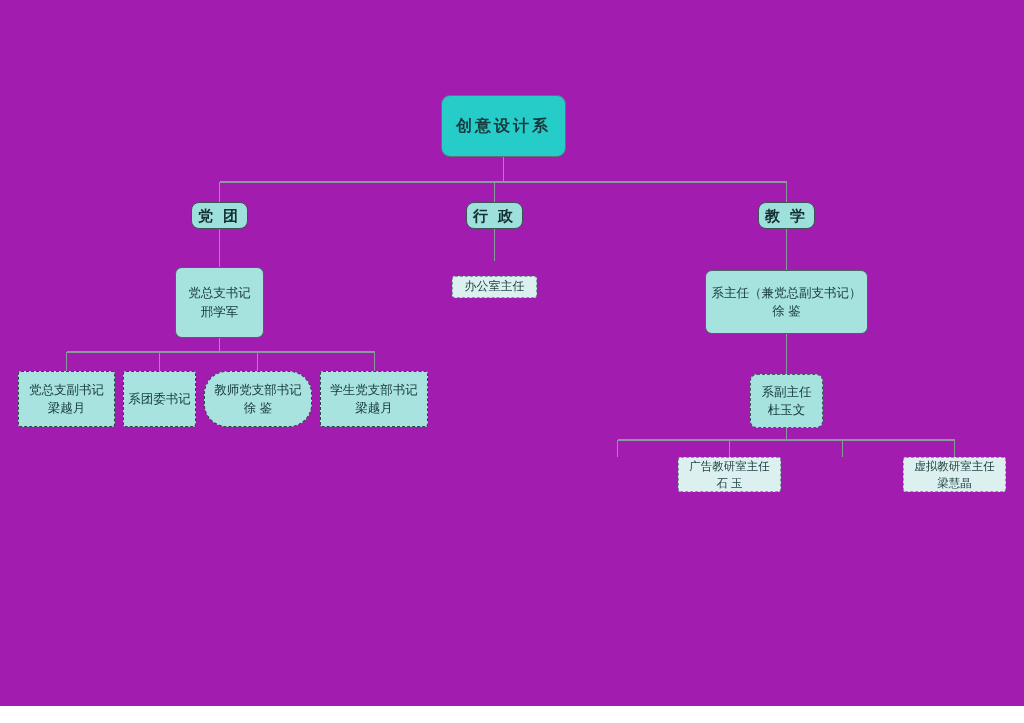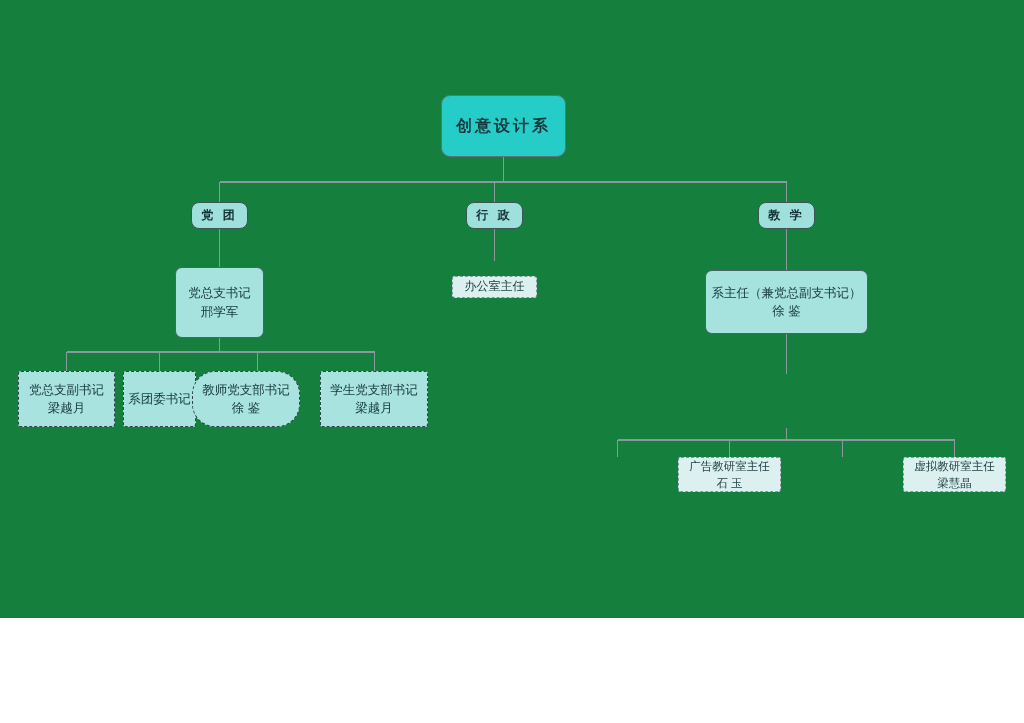--- a/index.html
+++ b/index.html
@@ -10,22 +10,22 @@
   body {
     width: 1024px;
     height: 723px;
     font-family: "Liberation Sans", "DejaVu Sans", sans-serif;
     color: #1f3133;
     overflow: hidden;
   }
   #canvas {
     position: relative;
     width: 1024px;
-    height: 618px;
-    background: #15803d;
+    height: 706px;
+    background: #a21caf;
   }
   #edges {
     position: absolute;
     left: 0;
     top: 0;
     width: 1024px;
     height: 723px;
   }
   .node {
     position: absolute;
@@ -52,21 +52,21 @@
     font-weight: bold;
     letter-spacing: 3px;
     color: #17383c;
   }
 
   
   .n-cat {
     background: #9EE0DC;
     border: 1.6px solid #3d5356;
     border-radius: 8px;
-    font-size: 12px;
+    font-size: 15px;
     font-weight: bold;
     letter-spacing: 3px;
     color: #152f33;
   }
 
   
   .n-solid {
     background: #A6E2DE;
     border: 1.5px solid #4b6366;
     border-radius: 7px;
@@ -165,39 +165,43 @@
 
   <div class="node n-leaf" style="left:18px; top:371px; width:97px; height:56px;">
     <span class="line">党总支副书记</span>
     <span class="line">梁越月</span>
   </div>
 
   <div class="node n-leaf" style="left:123px; top:371px; width:73px; height:56px;">
     <span class="line">系团委书记</span>
   </div>
 
-  <div class="node n-leaf" style="left:192px; top:371px; width:108px; height:56px;border-radius:23px;">
+  <div class="node n-leaf" style="left:204px; top:371px; width:108px; height:56px;border-radius:23px;">
     <span class="line">教师党支部书记</span>
     <span class="line">徐 鉴</span>
   </div>
 
   <div class="node n-leaf" style="left:320px; top:371px; width:108px; height:56px;">
     <span class="line">学生党支部书记</span>
     <span class="line">梁越月</span>
   </div>
 
   <div class="node n-pale" style="left:452px; top:276px; width:85px; height:22px;">
     <span class="line">办公室主任</span>
   </div>
 
   <div class="node n-solid" style="left:705px; top:270px; width:163px; height:64px;">
     <span class="line">系主任（兼党总副支书记）</span>
     <span class="line">徐 鉴</span>
   </div>
 
+  <div class="node n-dash" style="left:750px; top:374px; width:73px; height:54px;">
+    <span class="line">系副主任</span>
+    <span class="line">杜玉文</span>
+  </div>
 
 
   <div class="node n-pale small" style="left:678px; top:457px; width:103px; height:35px;">
     <span class="line">广告教研室主任</span>
     <span class="line">石 玉</span>
   </div>
 
 
   <div class="node n-pale small" style="left:903px; top:457px; width:103px; height:35px;">
     <span class="line">虚拟教研室主任</span>

